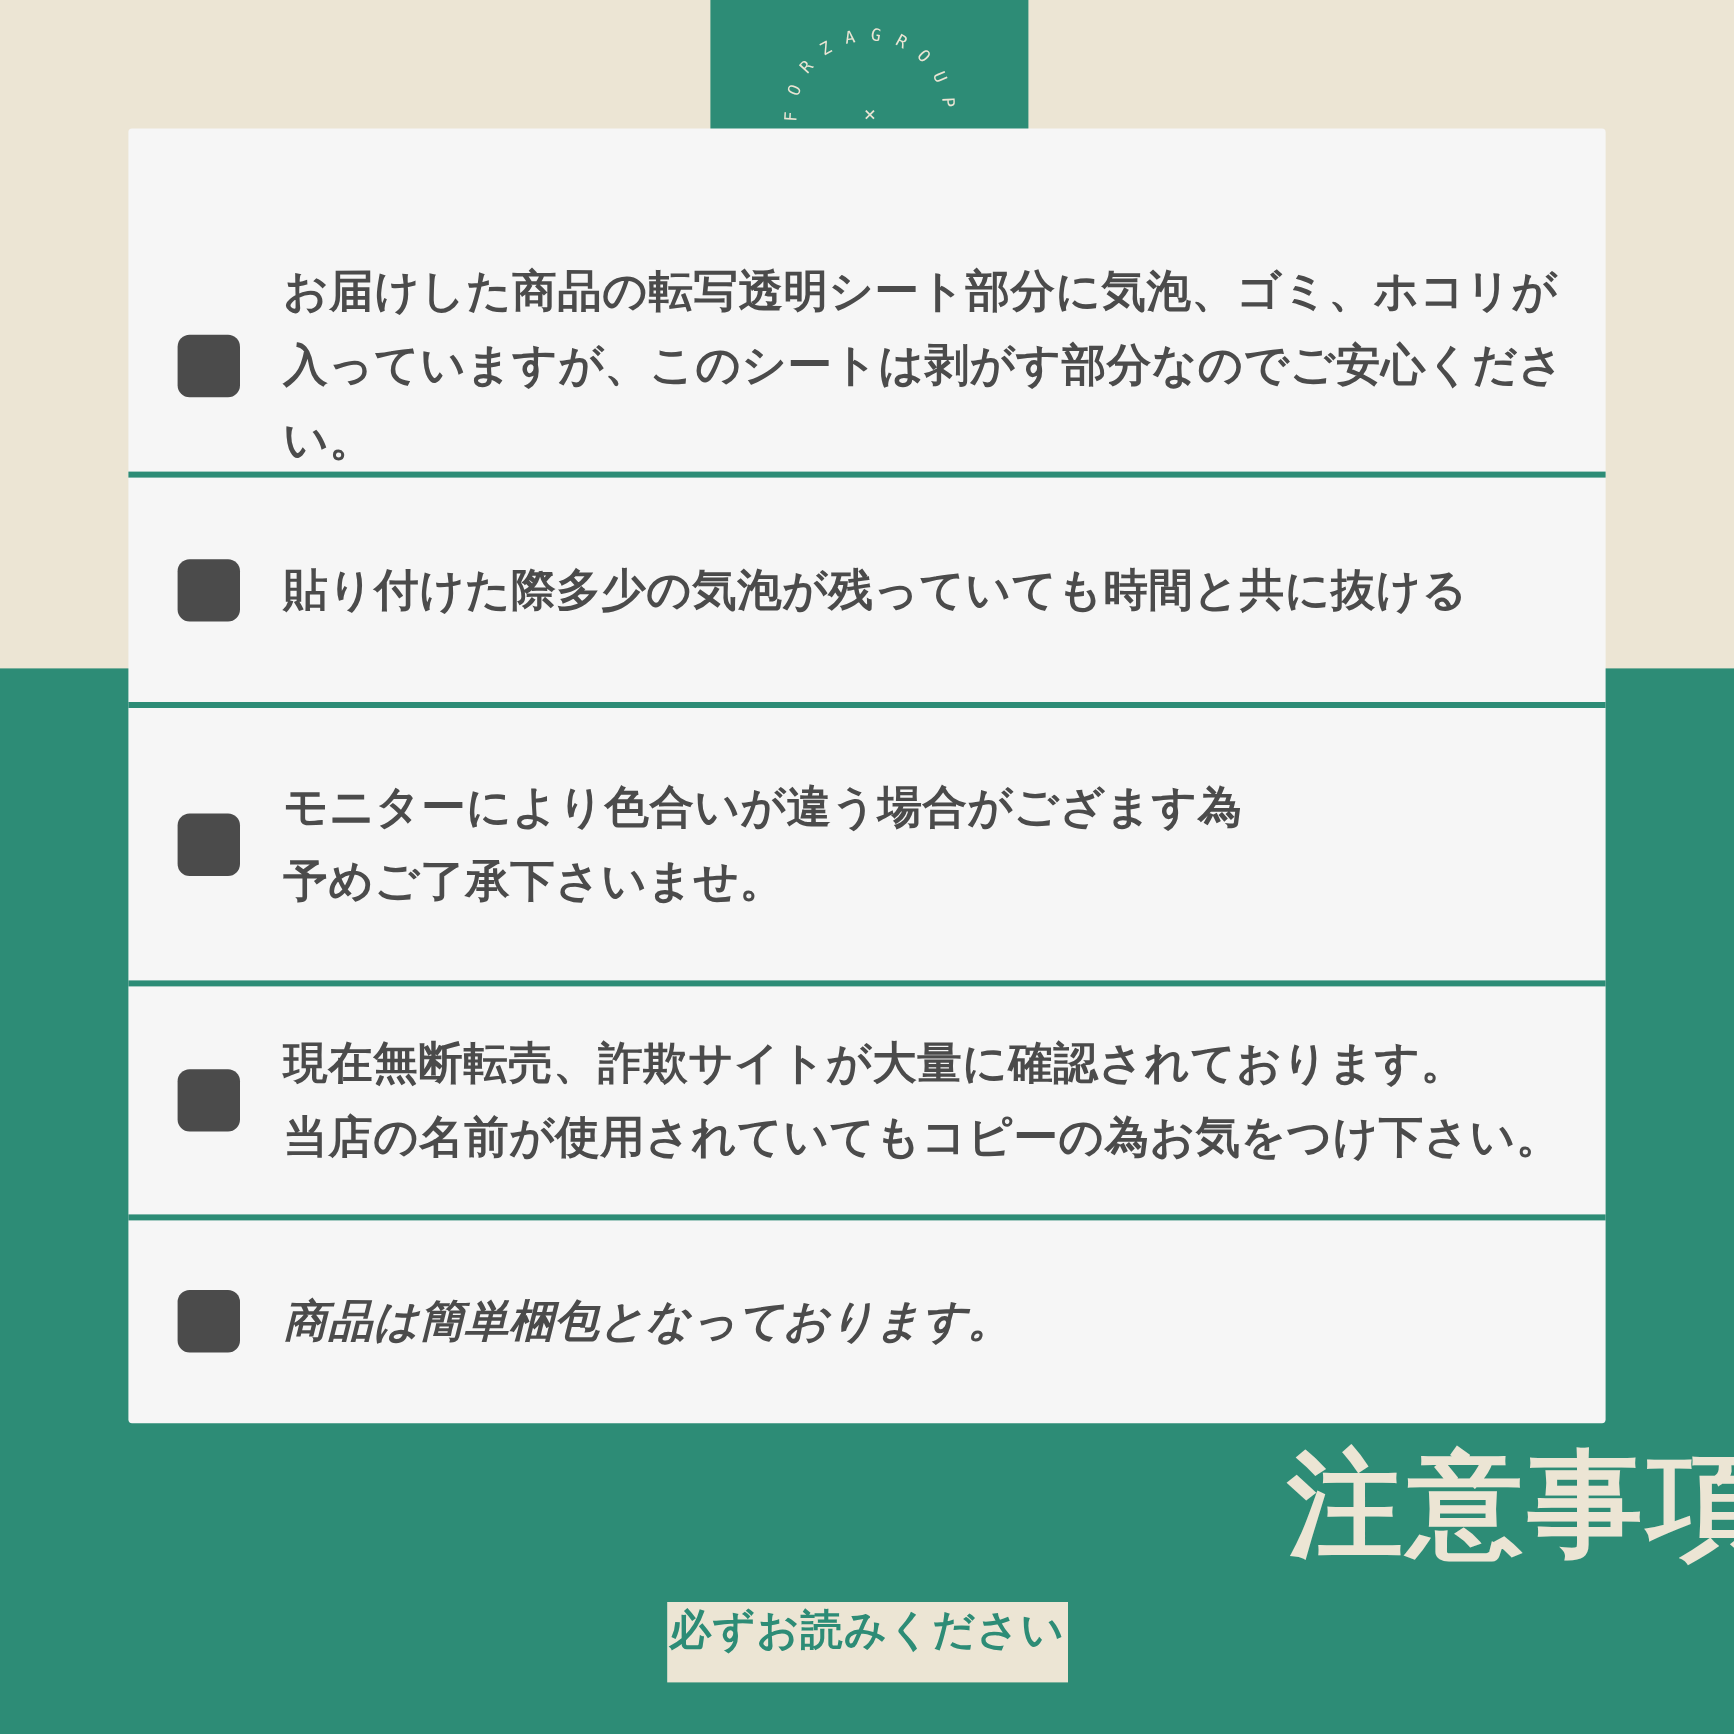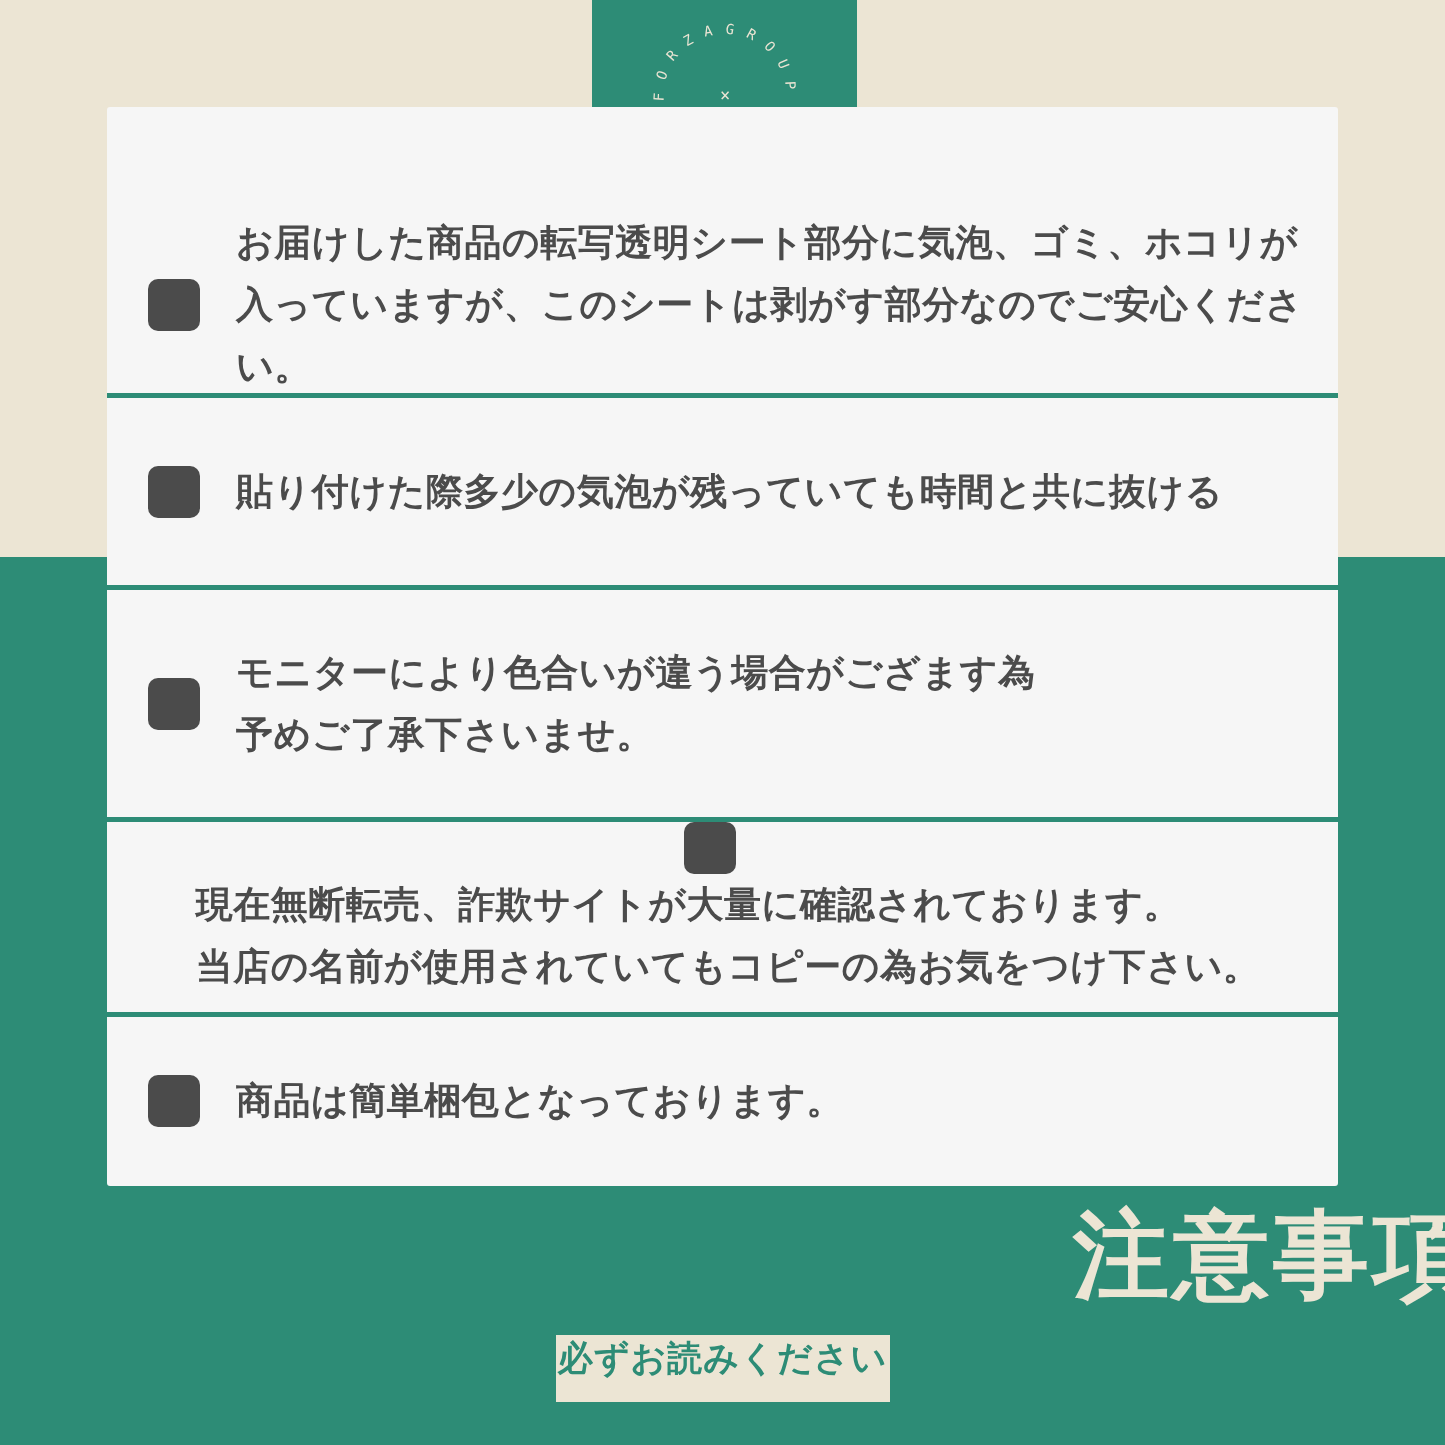--- a/index.html
+++ b/index.html
@@ -22,22 +22,22 @@
   .brand-tab text{fill:var(--cream);font-family:"DejaVu Sans Mono","Liberation Mono",monospace;}
 
   
   .notice-card{position:absolute;left:107px;top:107px;width:1231px;height:1079px;background:var(--card);
     display:flex;flex-direction:column;border-radius:3px;}
   .notice-row{display:flex;align-items:center;padding-left:41px;padding-right:30px;}
   .notice-row + .notice-row{border-top:5px solid var(--teal);}
   .row-1{height:286px;padding-top:110px;}
   .row-2{height:203px;}
   .row-3{height:245px;}
-  .row-4{height:206px;flex-direction:column;}
-  .row-5{height:184px;}
+  .row-4{height:206px;}
+  .row-5{height:184px;font-style:italic;}
   .checkbox{width:52px;height:52px;background:var(--dark);border-radius:10px;flex-shrink:0;margin-right:36px;}
   .notice-text{font-size:37px;line-height:62px;font-weight:700;color:var(--dark);letter-spacing:0.5px;}
 
   
   .footer-title{position:absolute;left:0;top:1202px;width:1445px;text-align:right;
     font-size:96px;font-weight:900;color:var(--cream);letter-spacing:4px;line-height:1.1;margin-left:28px;}
   .read-button{position:absolute;top:1335px;left:50%;transform:translateX(-50%);
     width:334px;height:67px;background:var(--cream);display:flex;align-items:flex-start;justify-content:center;}
   .read-button span{font-size:35px;font-weight:800;color:var(--teal);letter-spacing:1px;}
 </style>

